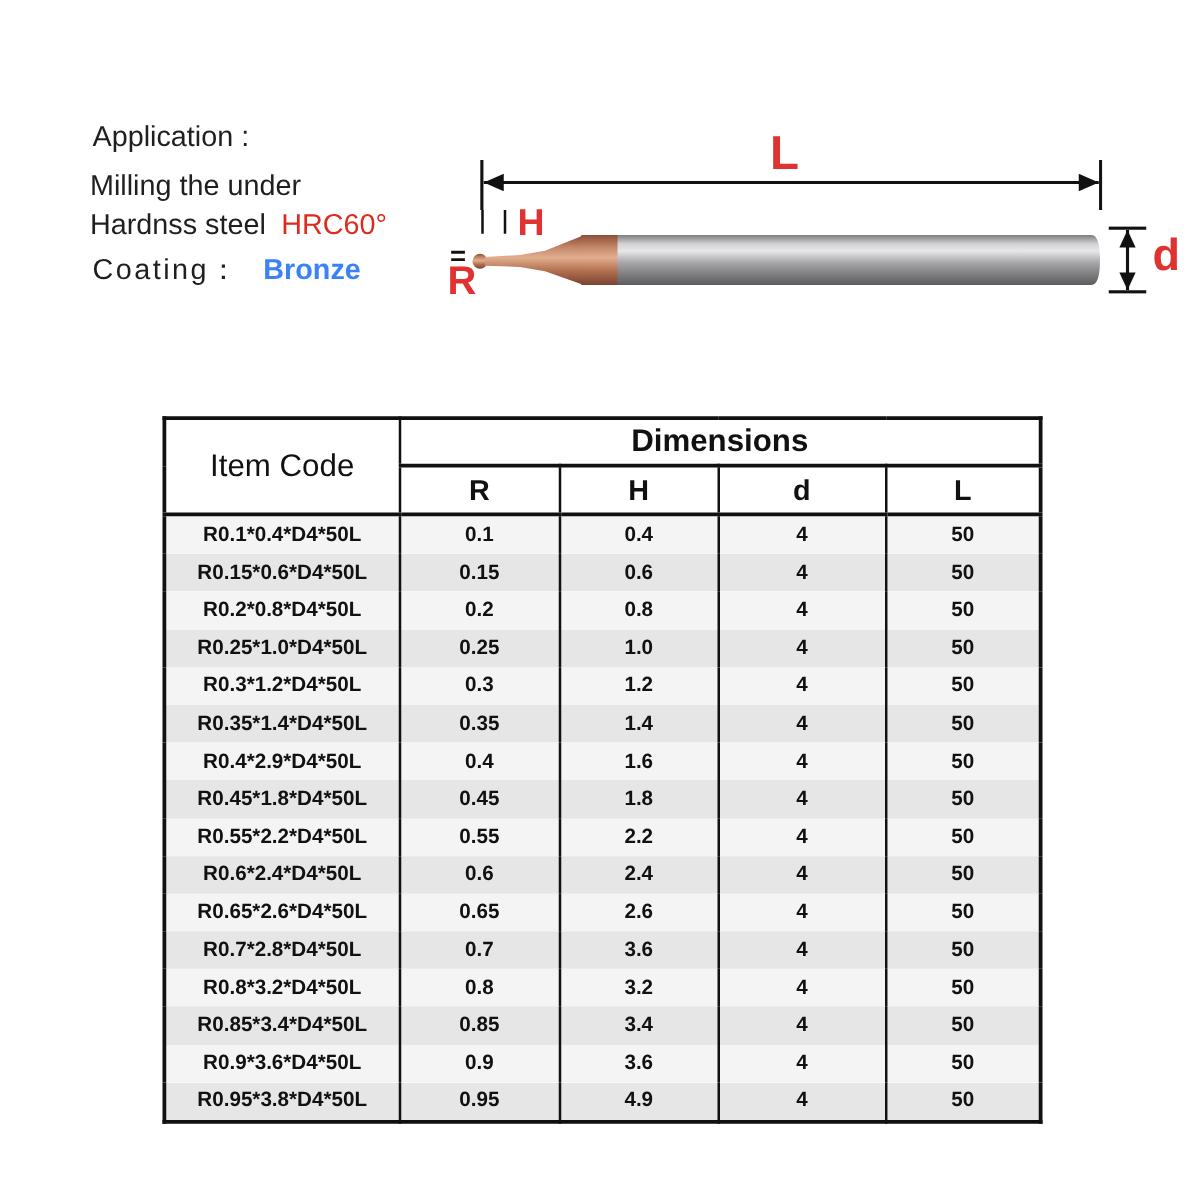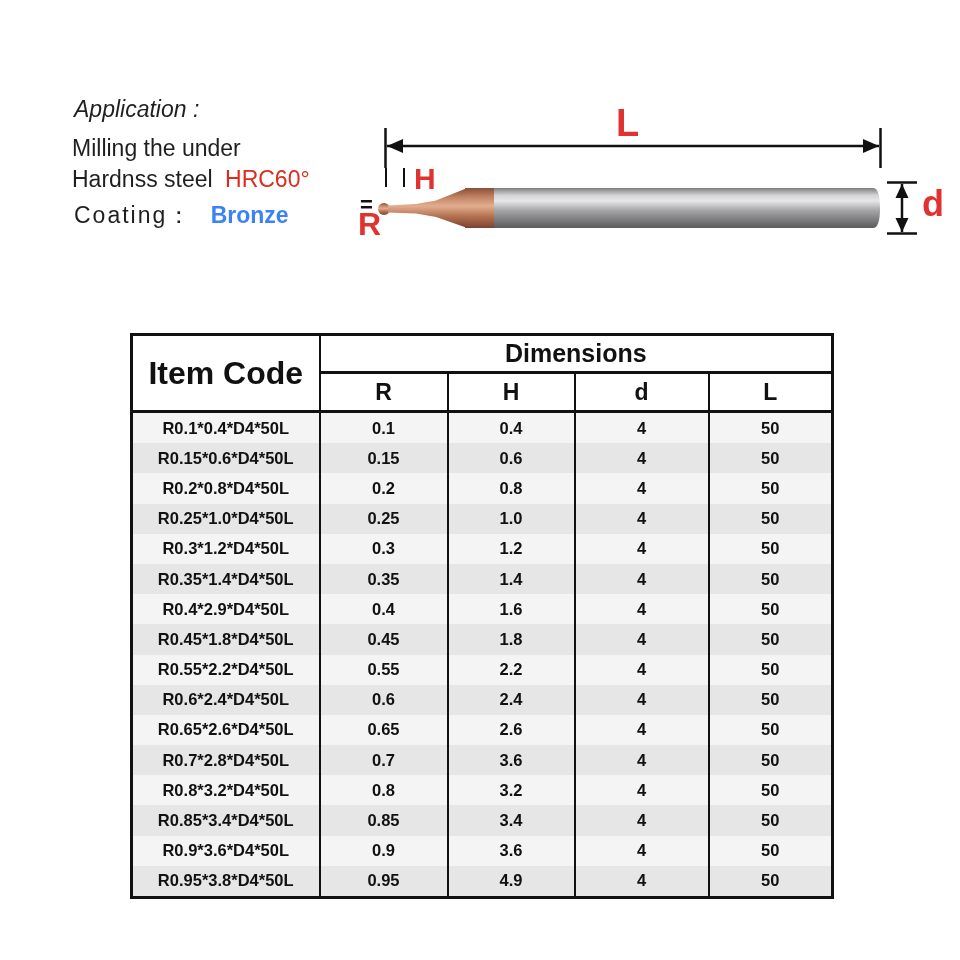--- a/index.html
+++ b/index.html
@@ -4,21 +4,21 @@
 <style>
   html, body { margin:0; padding:0; }
   body {
     width:960px; height:960px; position:relative; background:#ffffff;
     font-family:"Liberation Sans","DejaVu Sans",sans-serif;
     color:#1c1c1c; overflow:hidden;
   }
 
   
   .info-line { position:absolute; left:74px; font-size:23px; font-weight:500; white-space:nowrap; color:#1f1f1f; }
-  #app-label   { top:96px;font-style:italic;  }
+  #app-label   { top:96px;  }
   #app-line1   { top:135px; left:72px; }
   #app-line2   { top:166px; left:72px; }
   #app-line3   { top:200px; }
   .hl-red    { color:#dd2c1e; font-weight:400; }
   .hl-bronze { color:#3b82f6; font-weight:700; margin-left:12px; }
   .fw-colon  { letter-spacing:2px;text-align:center; }
 
   
   .diagram-abs { position:absolute; }
   .dim-label { position:absolute; color:#e03331; font-weight:700; line-height:1; }
@@ -37,21 +37,21 @@
     border-collapse:collapse; table-layout:fixed;
     border:3px solid #111;
   }
   #spec-table th, #spec-table td {
     border-left:2px solid #111; border-right:2px solid #111;
     text-align:center; vertical-align:middle; padding:0;
     overflow:hidden; white-space:nowrap;
   }
   #spec-table thead th { background:#fff; border-bottom:3px solid #111; color:#111; }
   th.hdr-main { font-size:25px; font-weight:700; height:35px; }
-  th.hdr-item { font-size:32px; font-weight:700; }
+  th.hdr-item { font-size:25px; font-weight:400; }
   th.hdr-sub  { font-size:23px; font-weight:700; height:36px; }
   #spec-table tbody td {
     height:30.2px; font-size:16.5px; font-weight:600; color:#111;
     border-top:none; border-bottom:none;
   }
   #spec-table tbody tr:nth-child(odd)  td { background:#f4f4f4; }
   #spec-table tbody tr:nth-child(even) td { background:#e6e6e6; }
 </style>
 </head>
 <body>

